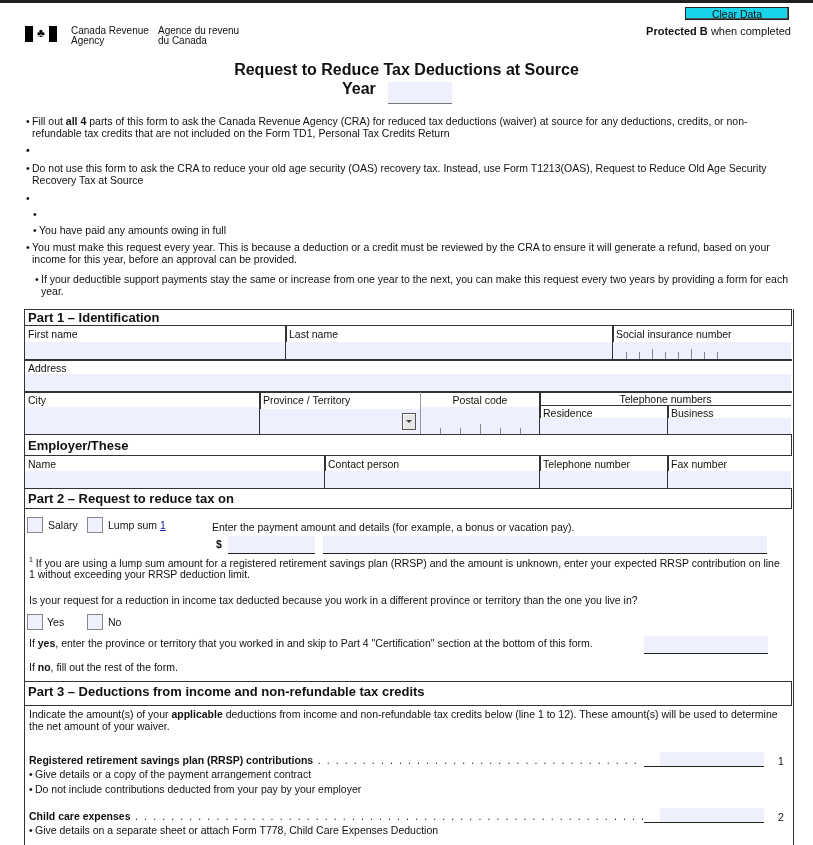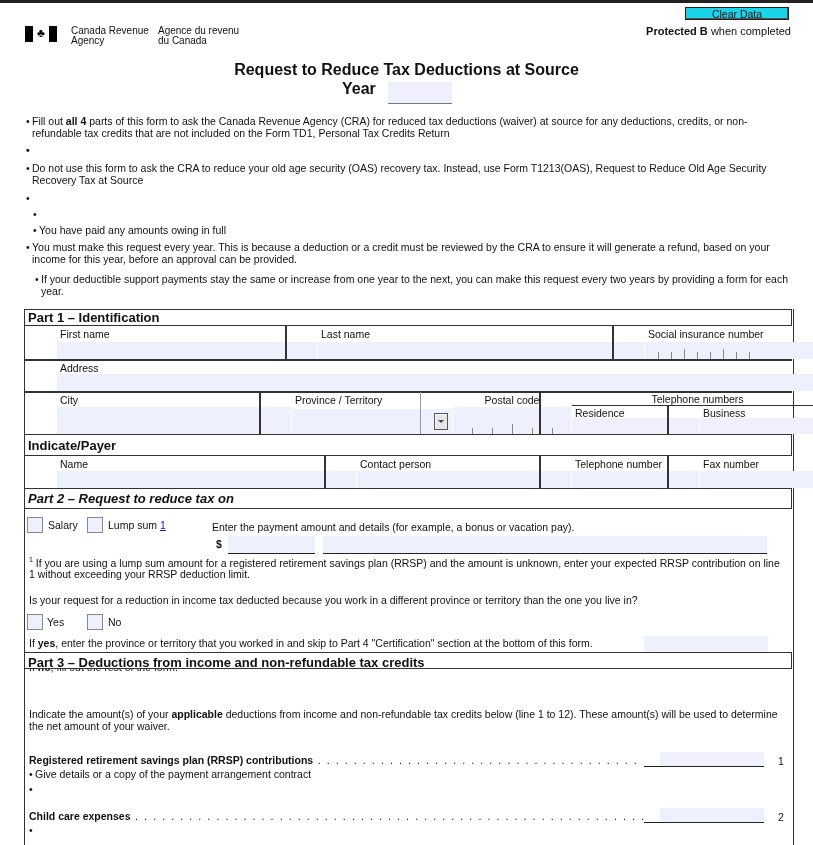--- a/index.html
+++ b/index.html
@@ -22,21 +22,21 @@
   }
   .protected { position: absolute; right: 22px; top: 25px; font-size: 11px; }
   .protected b { font-weight: bold; }
   .title { position: absolute; left: 0; width: 813px; top: 61px; text-align: center; font-weight: bold; font-size: 16px; }
   .year-lbl { position: absolute; left: 342px; top: 80px; font-weight: bold; font-size: 16px; }
   .year-input { position: absolute; left: 388px; top: 82px; width: 60px; height: 19px; background: #eef0fd; border: none; border-bottom: 1px solid #777; }
   .intro { position: absolute; left: 32px; width: 760px; font-size: 10.5px; line-height: 11.5px; }
   .intro .b { position: absolute; left: -6px; }
   .form-box { position: absolute; left: 24px; width: 768px; border-left: 1.5px solid #333; border-right: 1.5px solid #333; }
   .sec-head { position: absolute; left: 24px; width: 768px; height: 17px; border-top: 1.5px solid #333; border-bottom: 1.5px solid #333; border-left: 1.5px solid #333; border-right: 1.5px solid #333; box-sizing: border-box; font-weight: bold; font-size: 13px; line-height: 15px; padding-left: 3px; background: #fff; }
-  .cell { position: absolute; box-sizing: border-box; margin-left: 32px; }
+  .cell { position: absolute; box-sizing: border-box; }
   .cell .lbl { position: absolute; left: 3px; top: 2px; font-size: 10.5px; }
   .cell .fld { position: absolute; left: 0; right: 0; bottom: 0; height: 15px; background: #eef0fd; border: none; }
   .vline { position: absolute; width: 1.5px; background: #333; }
   .hline { position: absolute; height: 1.5px; background: #333; }
   .tick { position: absolute; width: 1px; background: #888; bottom: 0; }
   .chk { position: absolute; width: 16px; height: 16px; background: #eef0fd; border: 1px solid #888; box-sizing: border-box; cursor: pointer; }
   .txt { position: absolute; font-size: 10.5px; white-space: nowrap; }
   .ufld { position: absolute; height: 15px; background: #eef0fd; border: none; border-bottom: 1px solid #222; }
   .dd-btn { position: absolute; width: 14px; height: 17px; background: #e6e6e6; border: 1px solid #555; box-sizing: border-box; box-shadow: inset 1px 1px 0 #fff; cursor: pointer; }
   .dd-btn::after { content: ""; position: absolute; left: 3px; top: 6px; border-left: 3px solid transparent; border-right: 3px solid transparent; border-top: 3px solid #444; }
@@ -138,21 +138,21 @@
 <div class="cell" style="left:540px;top:406px;width:127px;height:28px;">
   <span class="lbl" style="top:1px;">Residence</span>
   <input class="fld" style="height: 14px;">
 </div>
 <div class="vline" style="left:667px;top:406px;height:28px;"></div>
 <div class="cell" style="left:668px;top:406px;width:123px;height:28px;">
   <span class="lbl" style="top:1px;">Business</span>
   <input class="fld" style="height: 14px;">
 </div>
 
-<div class="sec-head" style="top:434px;height:22px;line-height:22px;padding-top:0;">Indicate/Payer</div>
+<div class="sec-head" style="top:434px;height:22px;line-height:22px;padding-top:0;">Employer/These</div>
 
 <div class="cell" style="left:25px;top:456px;width:299px;height:32px;">
   <span class="lbl">Name</span>
   <input class="fld" style="">
 </div>
 <div class="vline" style="left:324px;top:456px;height:32px;"></div>
 <div class="cell" style="left:325px;top:456px;width:214px;height:32px;">
   <span class="lbl">Contact person</span>
   <input class="fld" style="">
 </div>
@@ -160,48 +160,48 @@
 <div class="cell" style="left:540px;top:456px;width:127px;height:32px;">
   <span class="lbl">Telephone number</span>
   <input class="fld" style="">
 </div>
 <div class="vline" style="left:667px;top:456px;height:32px;"></div>
 <div class="cell" style="left:668px;top:456px;width:123px;height:32px;">
   <span class="lbl">Fax number</span>
   <input class="fld" style="">
 </div>
 
-<div class="sec-head" style="top:488px;height:21px;line-height:19px;font-style:italic;">Part 2 – Request to reduce tax on</div>
+<div class="sec-head" style="top:488px;height:21px;line-height:19px;">Part 2 – Request to reduce tax on</div>
 
 <div class="chk" style="left:27px;top:517px;"></div>
 <span class="txt" style="left:48px;top:519px;">Salary</span>
 <div class="chk" style="left:87px;top:517px;"></div>
 <span class="txt" style="left:108px;top:519px;"><span>Lump sum</span> <a class="fnlink">1</a></span>
 <span class="txt" style="left:212px;top:521px;">Enter the payment amount and details (for example, a bonus or vacation pay).</span>
 <span class="txt" style="left:216px;top:538px;font-weight:bold;">$</span>
 <input class="ufld" style="left: 228px; top: 536px; width: 83px;">
 <input class="ufld" style="left: 323px; top: 536px; width: 440px;">
 <div class="intro" style="top:554px;left:29px;width:755px;"><sup style="font-size:7px;">1</sup> <span>If you are using a lump sum amount for a registered retirement savings plan (RRSP) and the amount is unknown, enter your expected RRSP contribution on line 1 without exceeding your RRSP deduction limit.</span></div>
 
 <div class="intro" style="top:595px;left:29px;">Is your request for a reduction in income tax deducted because you work in a different province or territory than the one you live in?</div>
 <div class="chk" style="left:27px;top:614px;"></div>
 <span class="txt" style="left:47px;top:616px;">Yes</span>
 <div class="chk" style="left:87px;top:614px;"></div>
 <span class="txt" style="left:108px;top:616px;">No</span>
 <div class="txt" style="left:29px;top:637px;"><span>If </span><b>yes</b><span>, enter the province or territory that you worked in and skip to Part 4 "Certification" section at the bottom of this form.</span></div>
 <input class="ufld" style="left: 644px; top: 636px; width: 120px;">
 <div class="txt" style="left:29px;top:661px;"><span>If </span><b>no</b><span>, fill out the rest of the form.</span></div>
 
-<div class="sec-head" style="top:652px;height:17px;line-height:19px;">Part 3 – Deductions from income and non-refundable tax credits</div>
+<div class="sec-head" style="top:681px;height:25px;line-height:19px;">Part 3 – Deductions from income and non-refundable tax credits</div>
 <div class="intro" style="top:709px;left:29px;width:762px;"><span>Indicate the amount(s) of your </span><b>applicable</b><span> deductions from income and non-refundable tax credits below (line 1 to 12). These amount(s) will be used to determine the net amount of your waiver.</span></div>
 
 <div class="txt" style="left:29px;top:754px;font-weight:bold;"><span>Registered retirement savings plan (RRSP) contributions</span><span style="font-weight:normal;letter-spacing:1.6px;"> . . . . . . . . . . . . . . . . . . . . . . . . . . . . . . . . . . . . . . . . . .</span></div>
 <span class="txt" style="left:648px;top:754px;font-weight:bold;">$</span>
 <input class="ufld" style="left: 644px; top: 752px; width: 120px; padding-left: 16px; box-sizing: border-box; background: linear-gradient(to right, rgb(255, 255, 255) 16px, rgb(238, 240, 253) 16px);">
 <span class="txt" style="left:778px;top:755px;">1</span>
 <div class="intro" style="top:769px;left:35px;"><span class="b">•</span><span>Give details or a copy of the payment arrangement contract</span></div>
-<div class="intro" style="top:784px;left:35px;"><span class="b">•</span></div>
+<div class="intro" style="top:784px;left:35px;"><span class="b">•</span><span>Do not include contributions deducted from your pay by your employer</span></div>
 
 <div class="txt" style="left:29px;top:810px;font-weight:bold;"><span>Child care expenses</span><span style="font-weight:normal;letter-spacing:1.6px;"> . . . . . . . . . . . . . . . . . . . . . . . . . . . . . . . . . . . . . . . . . . . . . . . . . . . . . . . . . . . . . . .</span></div>
 <span class="txt" style="left:648px;top:810px;font-weight:bold;">$</span>
 <input class="ufld" style="left: 644px; top: 808px; width: 120px; padding-left: 16px; box-sizing: border-box; background: linear-gradient(to right, rgb(255, 255, 255) 16px, rgb(238, 240, 253) 16px);">
 <span class="txt" style="left:778px;top:811px;">2</span>
-<div class="intro" style="top:825px;left:35px;"><span class="b">•</span></div>
+<div class="intro" style="top:825px;left:35px;"><span class="b">•</span><span>Give details on a separate sheet or attach Form T778, Child Care Expenses Deduction</span></div>
 
 </body></html>

